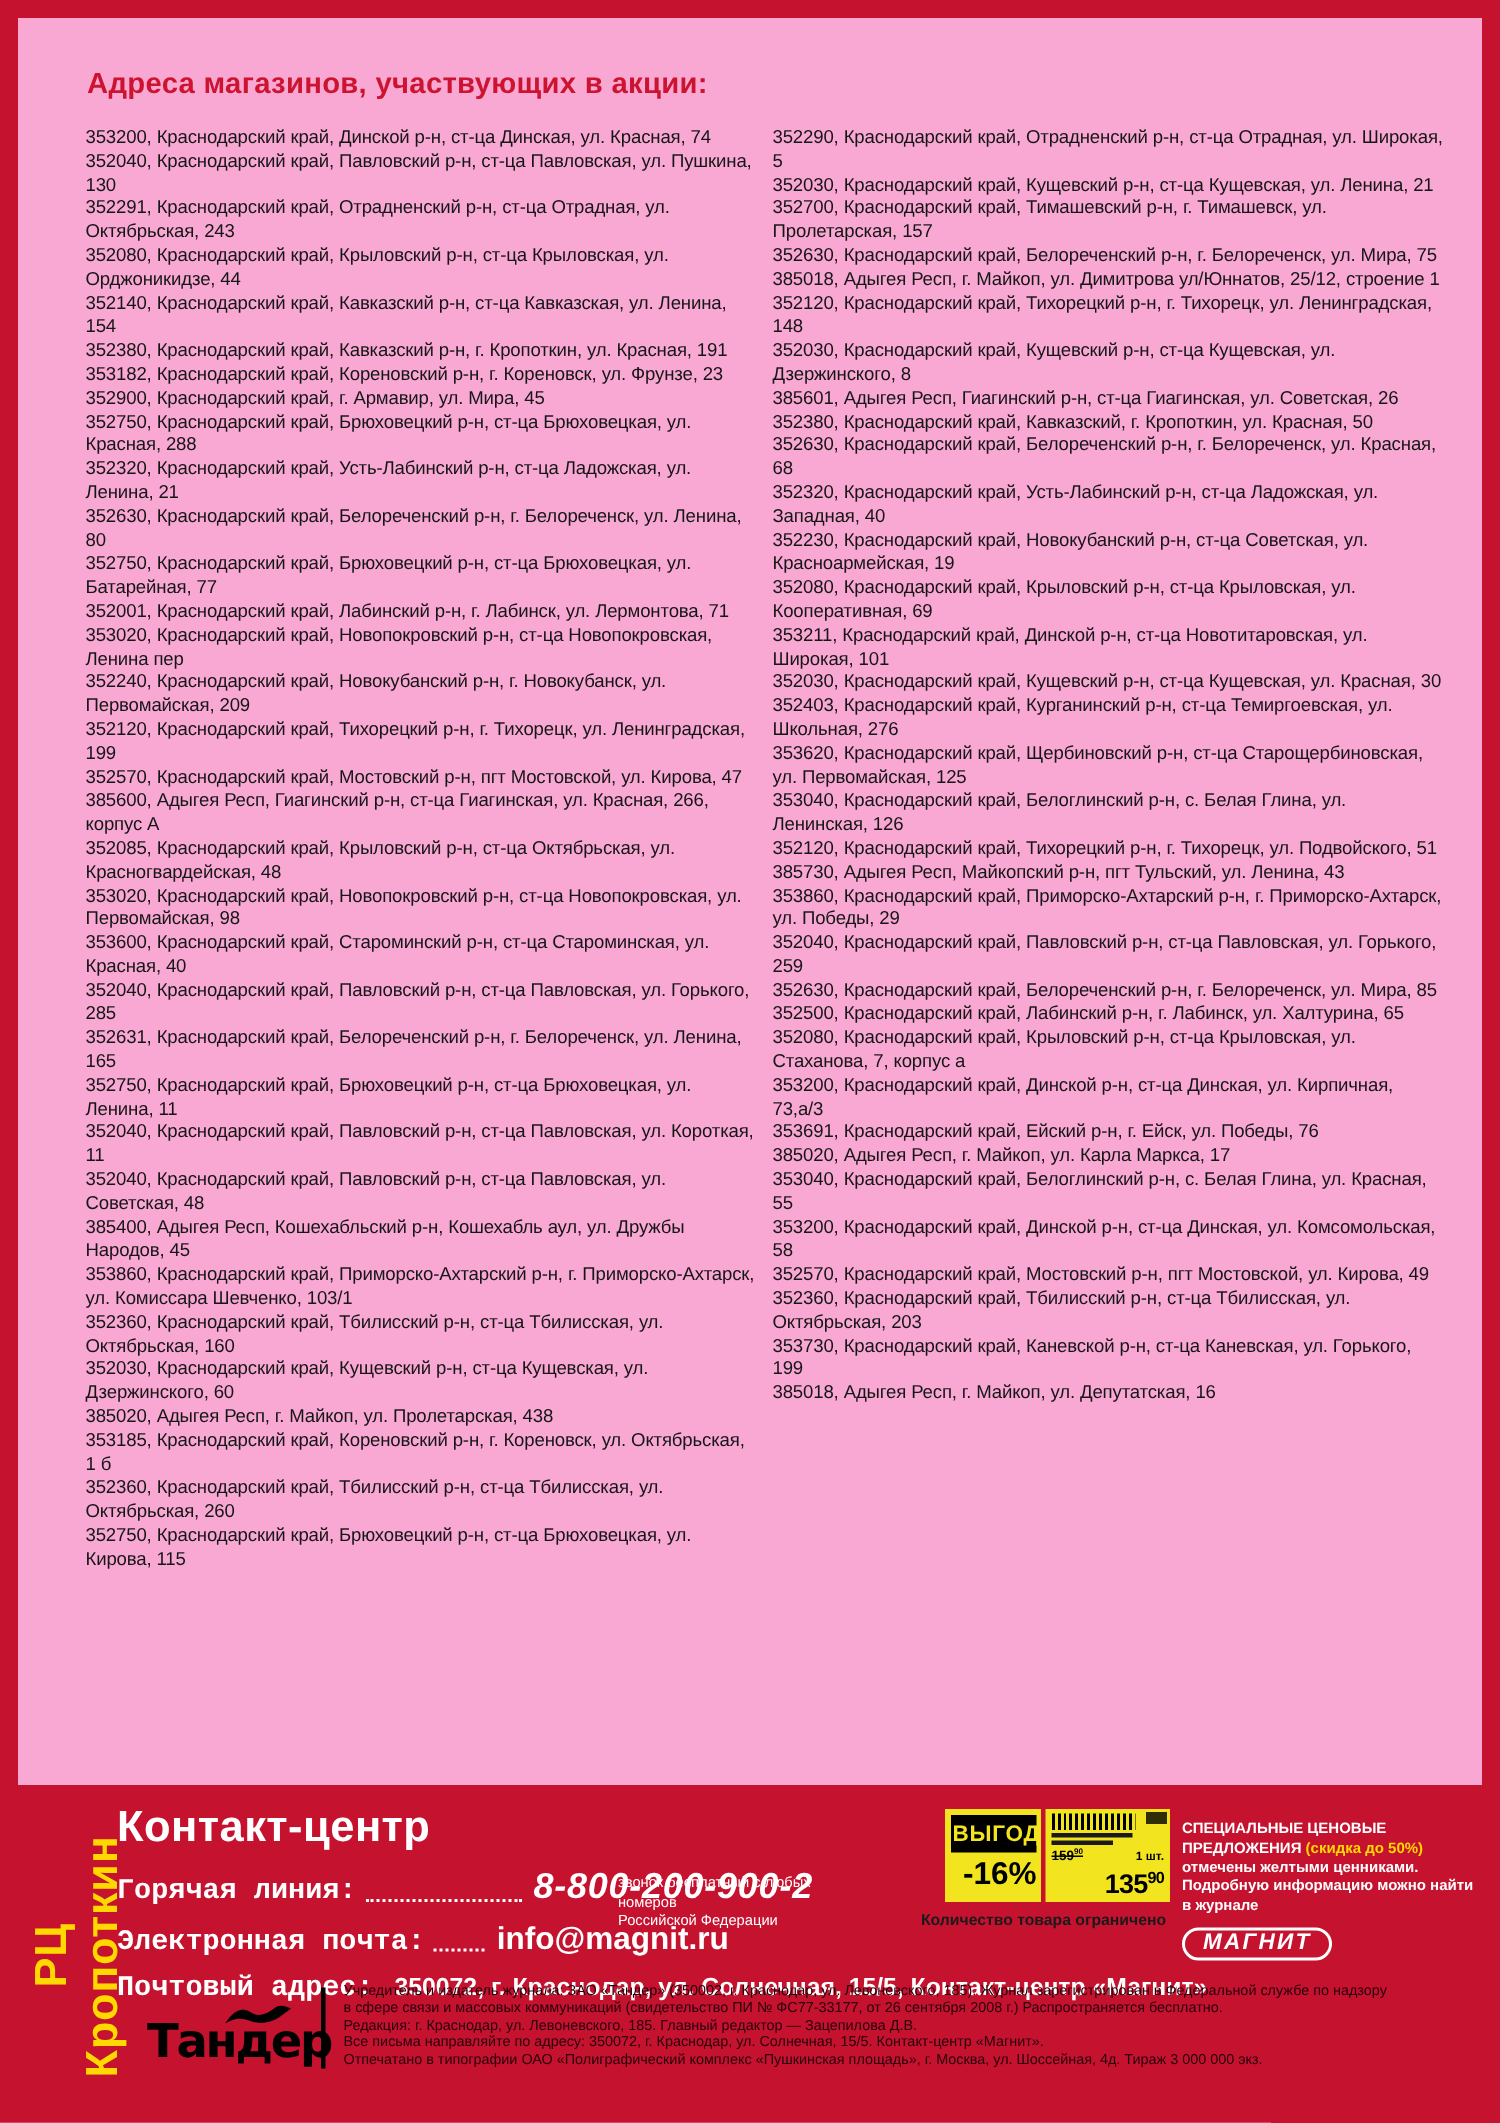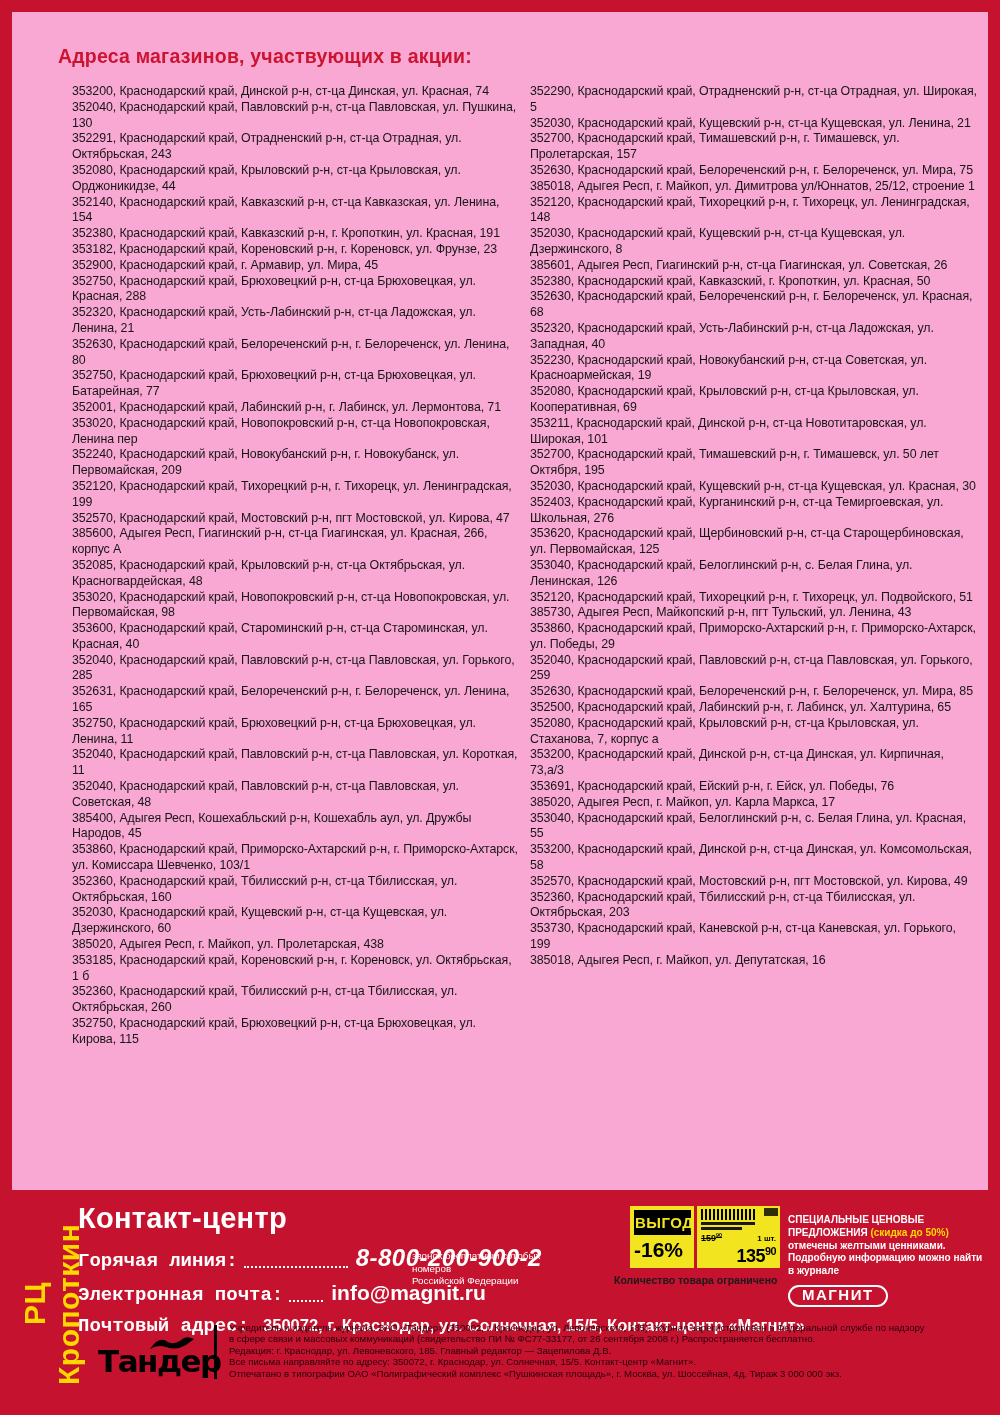--- a/index.html
+++ b/index.html
@@ -10,21 +10,21 @@
   }
   .sheet{
     position:absolute;left:12px;top:12px;width:976px;height:1178px;
     background:#f9a8d4;
   }
   .page-title{
     margin:0;padding:33px 0 0 46px;
     color:#cc1430;font-size:19.5px;font-weight:bold;letter-spacing:0.2px;
   }
   .columns{display:flex;padding:16px 0 0 45px;}
-  .col{width:448px;margin-left:15px;}
+  .col{width:448px;}
   .col + .col{margin-left:10px;}
   .addr{
     font-size:12.4px;line-height:15.8px;color:#161616;
     letter-spacing:-0.1px;
   }
   
   .footer{
     position:absolute;left:0;top:1190px;width:1000px;height:225px;
     background:#c5122f;color:#fff;
   }
@@ -52,21 +52,21 @@
   
   .price-tag{
     position:absolute;left:630px;top:16px;width:150px;height:62px;
     background:#f2e41f;display:flex;color:#000;
   }
   .tag-left{width:64px;padding:4px 3px 2px 4px;box-sizing:border-box;}
   .tag-badge{
     background:#000;color:#f2e41f;font-weight:bold;font-size:15px;
     text-align:center;padding:4px 1px;letter-spacing:0.5px;
   }
-  .tag-discount{font-size:21px;font-weight:bold;text-align:left;margin-top:3px;}
+  .tag-discount{font-size:21px;font-weight:bold;text-align:right;margin-top:3px;}
   .tag-right{flex:1;position:relative;border-left:3px solid #c5122f;padding:3px 4px;box-sizing:border-box;}
   .barcode{height:11px;width:56px;background:repeating-linear-gradient(90deg,#000 0 2px,#f2e41f 2px 4px);}
   .corner-mark{position:absolute;right:2px;top:2px;width:14px;height:8px;background:#000;opacity:0.8;}
   .tline{height:3px;background:#1a1a1a;margin:2px 0;width:72%;}
   .tline.short{width:55%;}
   .price-row{display:flex;align-items:baseline;justify-content:space-between;margin-top:1px;}
   .old-price{font-size:9px;font-weight:bold;text-decoration:line-through;}
   .unit{font-size:8px;font-weight:bold;}
   .big-price{position:absolute;right:4px;bottom:1px;font-size:18px;font-weight:bold;letter-spacing:-0.5px;}
   .big-price sup,.old-price sup{font-size:60%;}
@@ -76,21 +76,21 @@
   }
   
   .special{
     position:absolute;left:788px;top:24px;width:200px;
     font-size:10px;font-weight:bold;line-height:12.8px;color:#fff;
   }
   .special .discount{color:#ffd800;}
   .magnit-logo{
     display:inline-block;margin-top:7px;
     border:2.5px solid #fff;border-radius:11px;padding:2px 12px 3px;
-    font-size:15px;font-weight:bold;letter-spacing:1.5px;color:#fff;
+    font-size:15px;font-weight:bold;font-style:italic;letter-spacing:1.5px;color:#fff;
   }
   
   .publisher{position:absolute;left:70px;top:130px;display:flex;align-items:flex-end;margin-left:28px;}
   .tander-logo{width:108px;position:relative;color:#000;padding-top:2px;}
   .tander-bird{position:absolute;left:52px;top:-6px;}
   .tander-text{font-size:31px;font-weight:bold;letter-spacing:-1.5px;color:#000;font-family:"DejaVu Sans",sans-serif;}
   .pub-sep{width:3px;height:54px;background:#000;margin:4px 12px 0 8px;}
   .fineprint{width:800px;font-size:9.6px;line-height:11.4px;color:#27000b;padding-top:2px;}
   .fineprint div{white-space:nowrap;overflow:hidden;}
 </style>
@@ -146,21 +146,20 @@
         <div class="addr">385018, Адыгея Респ, г. Майкоп, ул. Димитрова ул/Юннатов, 25/12, строение 1</div>
         <div class="addr">352120, Краснодарский край, Тихорецкий р-н, г. Тихорецк, ул. Ленинградская, 148</div>
         <div class="addr">352030, Краснодарский край, Кущевский р-н, ст-ца Кущевская, ул. Дзержинского, 8</div>
         <div class="addr">385601, Адыгея Респ, Гиагинский р-н, ст-ца Гиагинская, ул. Советская, 26</div>
         <div class="addr">352380, Краснодарский край, Кавказский, г. Кропоткин, ул. Красная, 50</div>
         <div class="addr">352630, Краснодарский край, Белореченский р-н, г. Белореченск, ул. Красная, 68</div>
         <div class="addr">352320, Краснодарский край, Усть-Лабинский р-н, ст-ца Ладожская, ул. Западная, 40</div>
         <div class="addr">352230, Краснодарский край, Новокубанский р-н, ст-ца Советская, ул. Красноармейская, 19</div>
         <div class="addr">352080, Краснодарский край, Крыловский р-н, ст-ца Крыловская, ул. Кооперативная, 69</div>
         <div class="addr">353211, Краснодарский край, Динской р-н, ст-ца Новотитаровская, ул. Широкая, 101</div>
-        <div class="addr">352700, Краснодарский край, Тимашевский р-н, г. Тимашевск, ул. 50 лет Октября, 195</div>
         <div class="addr">352030, Краснодарский край, Кущевский р-н, ст-ца Кущевская, ул. Красная, 30</div>
         <div class="addr">352403, Краснодарский край, Курганинский р-н, ст-ца Темиргоевская, ул. Школьная, 276</div>
         <div class="addr">353620, Краснодарский край, Щербиновский р-н, ст-ца Старощербиновская, ул. Первомайская, 125</div>
         <div class="addr">353040, Краснодарский край, Белоглинский р-н, с. Белая Глина, ул. Ленинская, 126</div>
         <div class="addr">352120, Краснодарский край, Тихорецкий р-н, г. Тихорецк, ул. Подвойского, 51</div>
         <div class="addr">385730, Адыгея Респ, Майкопский р-н, пгт Тульский, ул. Ленина, 43</div>
         <div class="addr">353860, Краснодарский край, Приморско-Ахтарский р-н, г. Приморско-Ахтарск, ул. Победы, 29</div>
         <div class="addr">352040, Краснодарский край, Павловский р-н, ст-ца Павловская, ул. Горького, 259</div>
         <div class="addr">352630, Краснодарский край, Белореченский р-н, г. Белореченск, ул. Мира, 85</div>
         <div class="addr">352500, Краснодарский край, Лабинский р-н, г. Лабинск, ул. Халтурина, 65</div>

